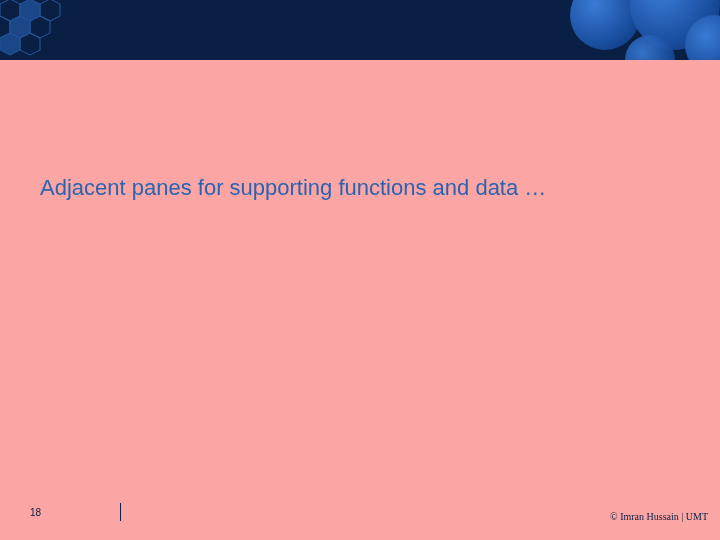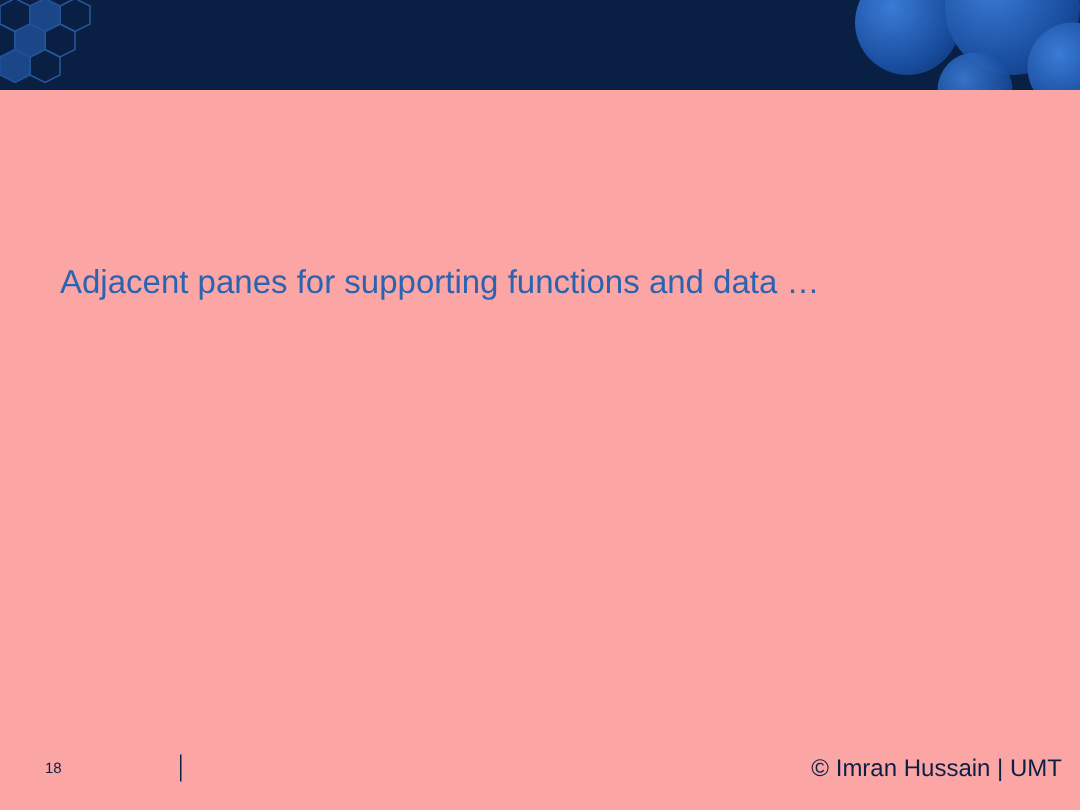--- a/index.html
+++ b/index.html
@@ -75,22 +75,23 @@
     margin-right: 10px;
   }
   .footer-center {
     flex: 0 0 auto;
     color: #0a1f44;
   }
   .footer-right {
     position: absolute;
     right: 12px;
     bottom: 0;
-    font-size: 16px;
+    font-size: 10px;
     color: #0a1f44;
+    font-family: Liberation Serif, serif;
   }
 </style>
 </head>
 <body>
 
 <div class="slide">
 
   <div class="header-band">
     <div class="hex-left">
       <svg viewBox="0 0 140 72">

